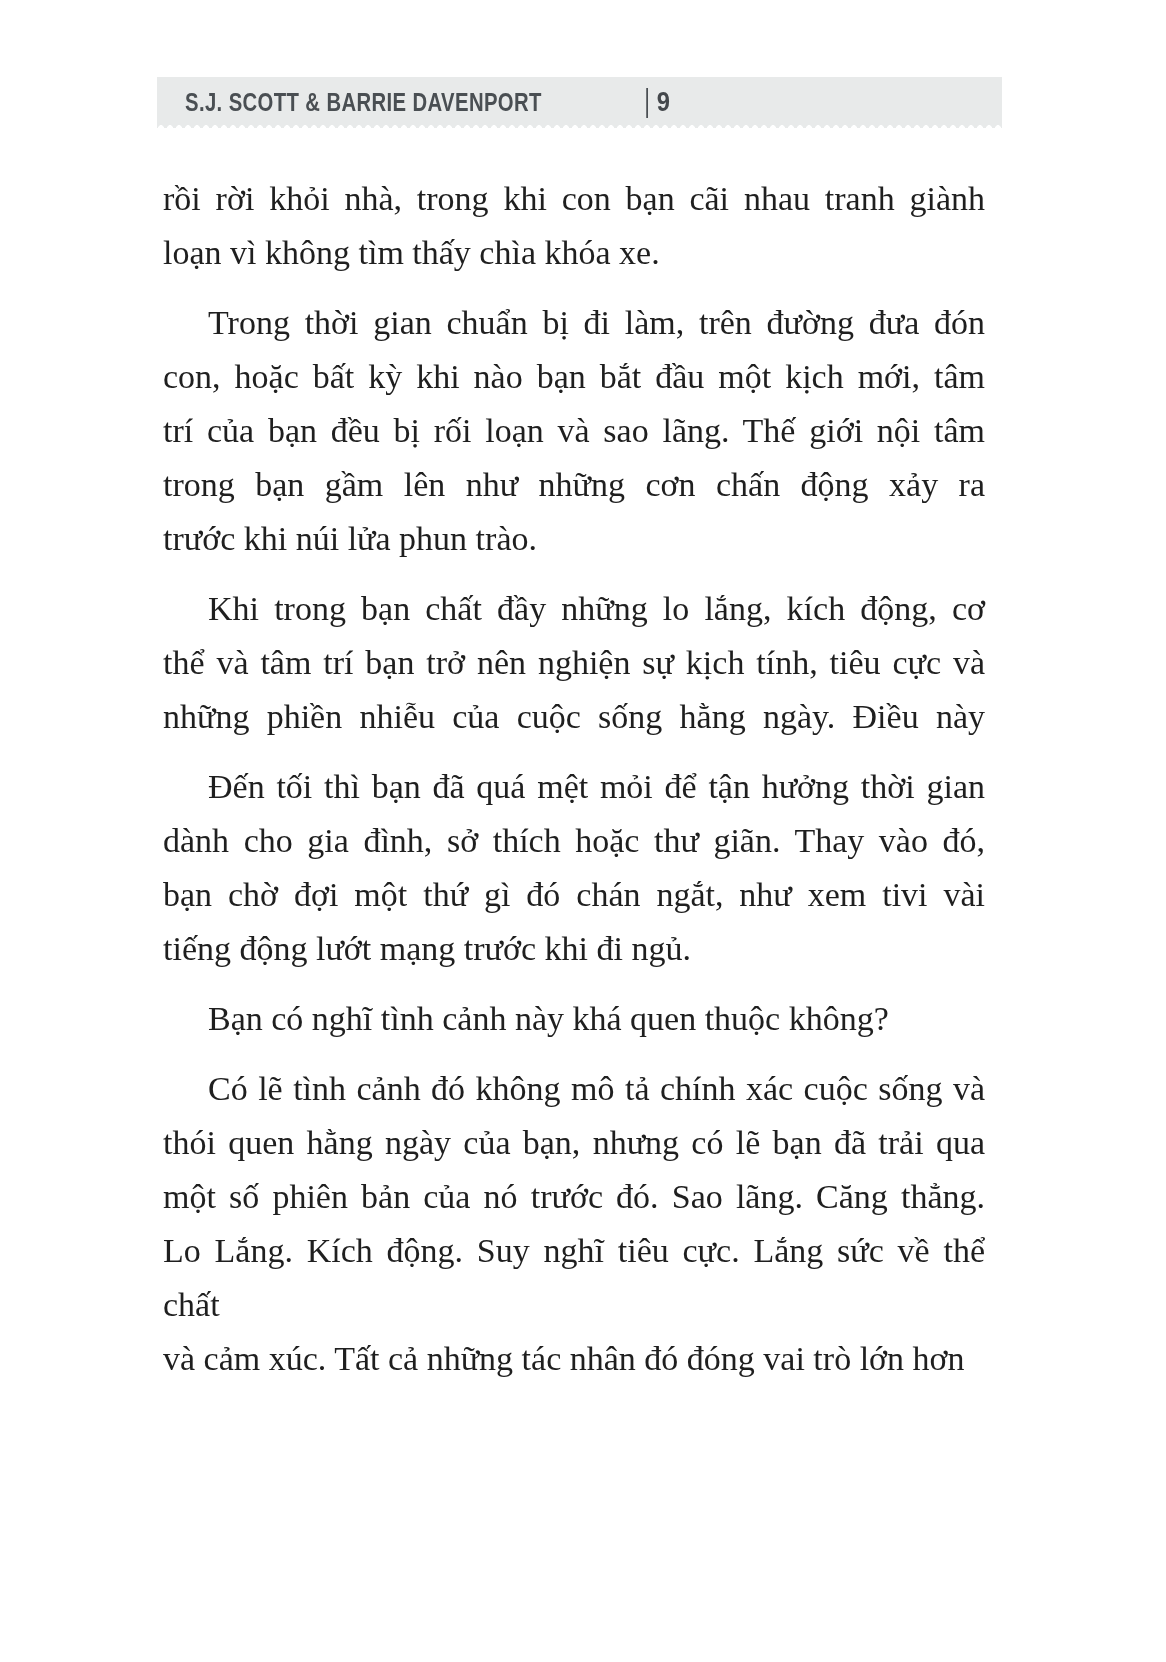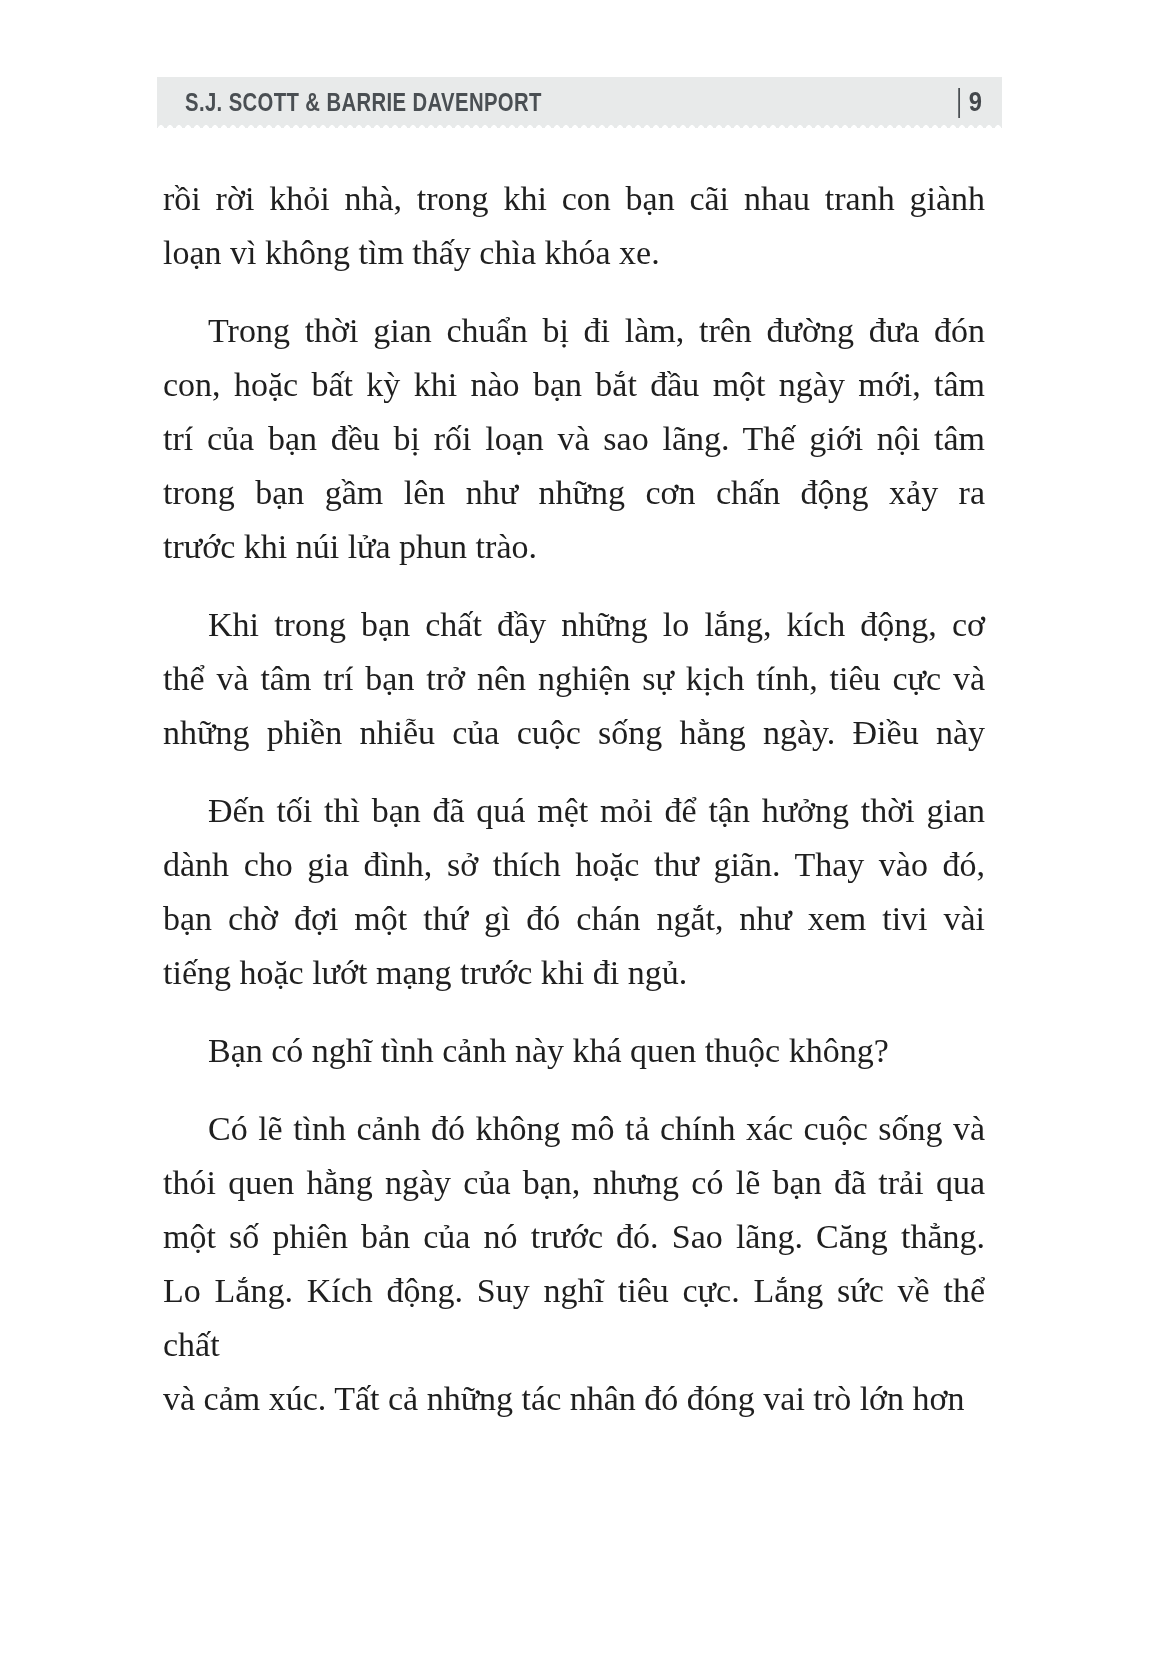--- a/index.html
+++ b/index.html
@@ -16,21 +16,21 @@
   .header-bar {
     position: absolute;
     left: 157px;
     top: 77px;
     width: 845px;
     height: 51px;
     background: #e8eaea;
     box-sizing: border-box;
     display: flex;
     align-items: center;
-    justify-content: space-between;
+    justify-content: flex-start;
     padding: 0 20px 0 28px;
   }
   
   .header-bar::after {
     content: "";
     position: absolute;
     left: 0;
     right: 0;
     bottom: 0;
     height: 7px;
@@ -80,56 +80,55 @@
   .para { margin: 0; }
   .para + .para { margin-top: 16px; }
   .line {
     text-align: justify;
     text-align-last: justify;
   }
   .line.last { text-align-last: left; }
   .line.indent {
     padding-left: 45px;
     box-sizing: border-box;
-    margin-top: 24px;
   }
 </style>
 </head>
 <body>
 
 <header class="header-bar">
   <span class="author-line">S.J. SCOTT &amp; BARRIE DAVENPORT</span>
   <span class="pageno-group">
     <span class="pageno-divider"></span>
     <span class="pageno">9</span>
   </span>
 </header>
 
 <main class="page-body">
     <div class="para">
       <div class="line">rồi rời khỏi nhà, trong khi con bạn cãi nhau tranh giành</div>
       <div class="line last">loạn vì không tìm thấy chìa khóa xe.</div>
     </div>
     <div class="para">
       <div class="line indent">Trong thời gian chuẩn bị đi làm, trên đường đưa đón</div>
-      <div class="line">con, hoặc bất kỳ khi nào bạn bắt đầu một ngày mới, tâm</div>
+      <div class="line">con, hoặc bất kỳ khi nào bạn bắt đầu một kịch mới, tâm</div>
       <div class="line">trí của bạn đều bị rối loạn và sao lãng. Thế giới nội tâm</div>
       <div class="line">trong bạn gầm lên như những cơn chấn động xảy ra</div>
       <div class="line last">trước khi núi lửa phun trào.</div>
     </div>
     <div class="para">
       <div class="line indent">Khi trong bạn chất đầy những lo lắng, kích động, cơ</div>
       <div class="line">thể và tâm trí bạn trở nên nghiện sự kịch tính, tiêu cực và</div>
       <div class="line">những phiền nhiễu của cuộc sống hằng ngày. Điều này</div>
     </div>
     <div class="para">
       <div class="line indent">Đến tối thì bạn đã quá mệt mỏi để tận hưởng thời gian</div>
       <div class="line">dành cho gia đình, sở thích hoặc thư giãn. Thay vào đó,</div>
       <div class="line">bạn chờ đợi một thứ gì đó chán ngắt, như xem tivi vài</div>
-      <div class="line last">tiếng hoặc lướt mạng trước khi đi ngủ.</div>
+      <div class="line last">tiếng động lướt mạng trước khi đi ngủ.</div>
     </div>
     <div class="para">
       <div class="line last indent">Bạn có nghĩ tình cảnh này khá quen thuộc không?</div>
     </div>
     <div class="para">
       <div class="line indent">Có lẽ tình cảnh đó không mô tả chính xác cuộc sống và</div>
       <div class="line">thói quen hằng ngày của bạn, nhưng có lẽ bạn đã trải qua</div>
       <div class="line">một số phiên bản của nó trước đó. Sao lãng. Căng thẳng.</div>
       <div class="line">Lo Lắng. Kích động. Suy nghĩ tiêu cực. Lắng sức về thể chất</div>
       <div class="line last">và cảm xúc. Tất cả những tác nhân đó đóng vai trò lớn hơn</div>

